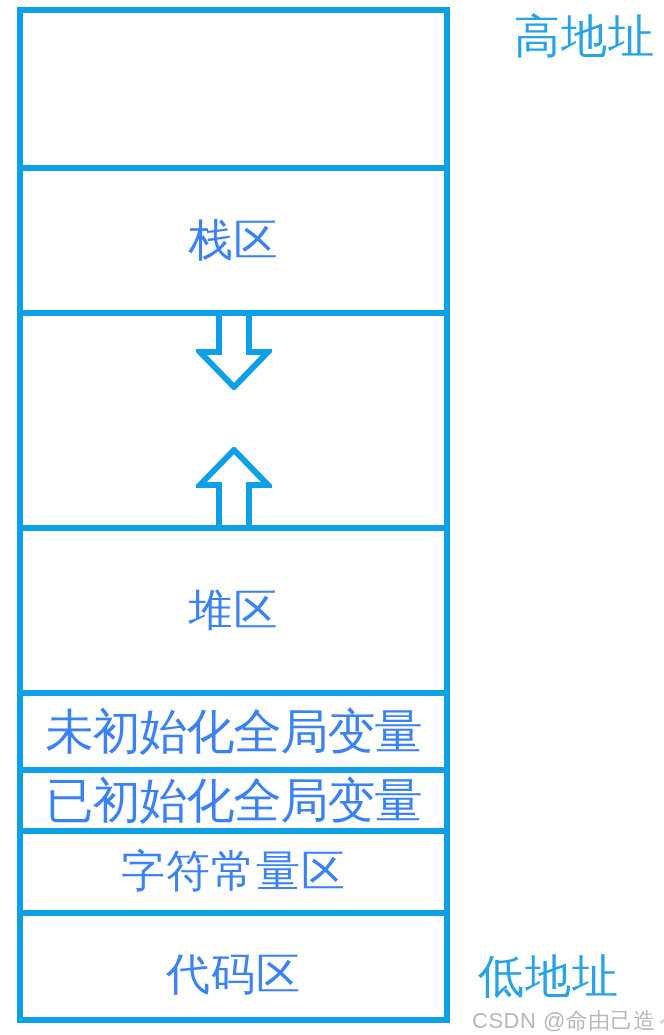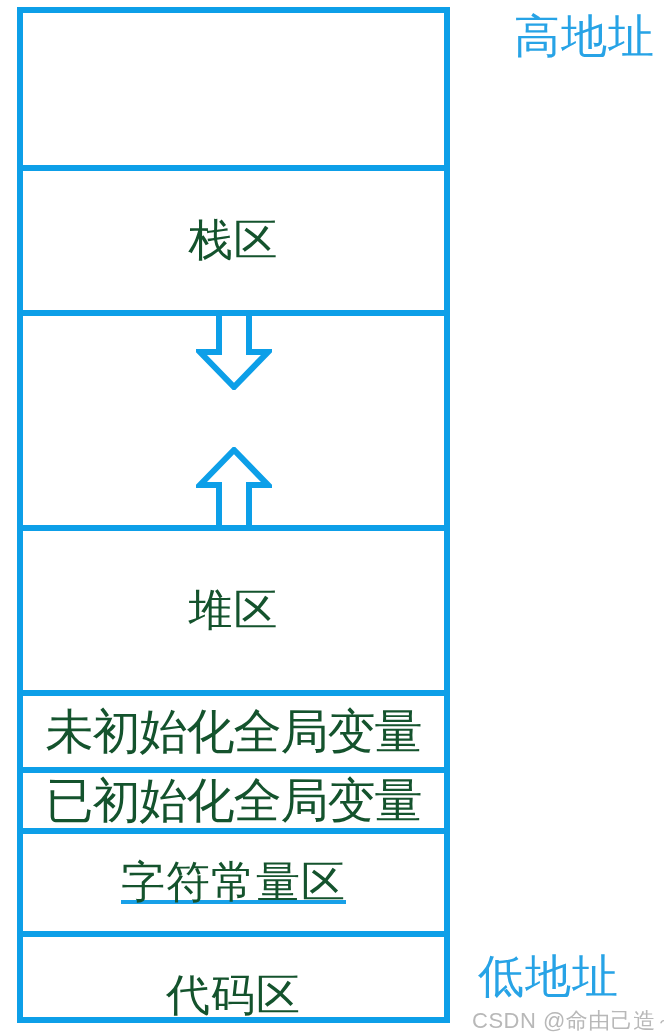--- a/index.html
+++ b/index.html
@@ -52,29 +52,29 @@
   .mem-row:last-child {
     border-bottom: none;
   }
 
   .row-empty-top  { height: 158px; }
   .row-stack      { height: 145px; }
   .row-gap        { height: 215px; }
   .row-heap       { height: 165px; }
   .row-bss        { height: 77px;  }
   .row-data       { height: 61px;  }
-  .row-rodata     { height: 103px; text-decoration: underline;  }
+  .row-rodata     { height: 82px;  }
   .row-text       { height: 118px;  border-bottom: none; }
 
   .row-label {
     font-size: 44px;
     line-height: 1;
     letter-spacing: 1px;
     white-space: nowrap;
-    color: #14532d;
+    color: #3b82f6;
   }
   .row-label.wide {
     font-size: 48px;
     letter-spacing: -1px;
   }
 
   
   .arrow-wrap {
     position: absolute;
     left: 0; top: 0; right: 0; bottom: 0;

